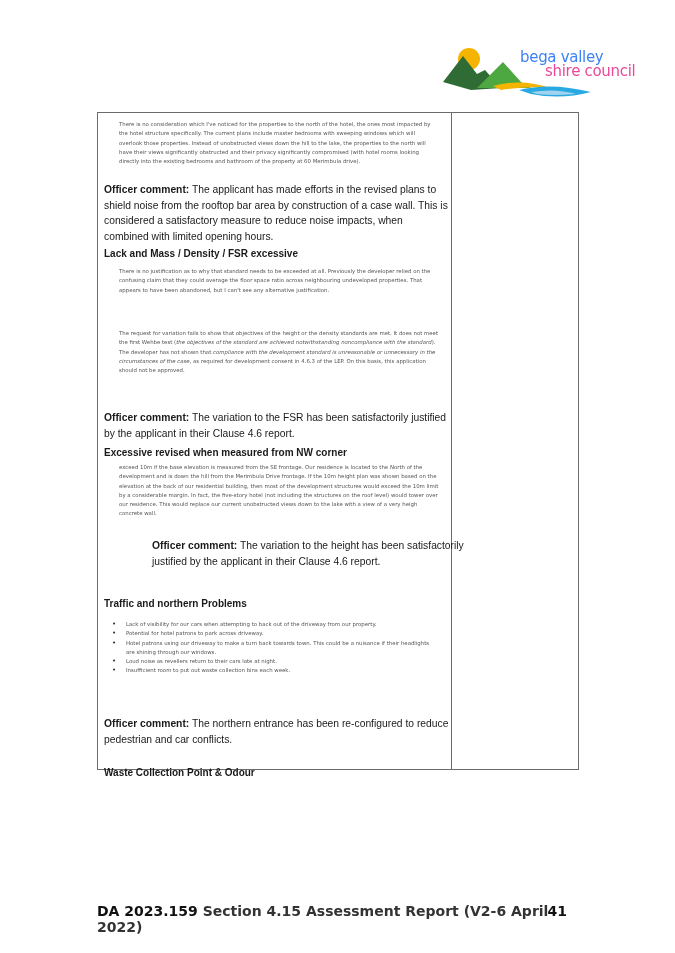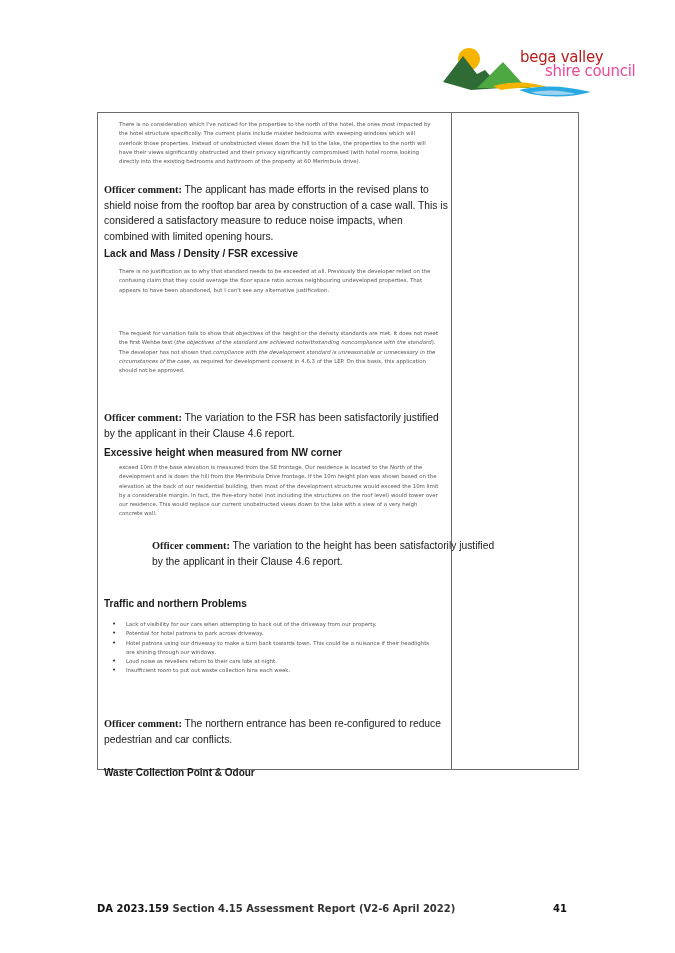--- a/index.html
+++ b/index.html
@@ -1,31 +1,31 @@
 <!DOCTYPE html>
 <html><head>
 <meta charset="utf-8">
 <style>
   html, body { margin: 0; padding: 0; }
   body { width: 675px; height: 953px; background: #ffffff; position: relative; overflow: hidden; font-family: "Liberation Sans", sans-serif; }
   .logo { position: absolute; left: 441px; top: 42px; width: 200px; height: 56px; }
-  .logo-text1 { position: absolute; left: 520px; top: 50px; font-family: "DejaVu Sans", sans-serif; font-size: 15px; color: #b91c1c; letter-spacing: -0.3px; line-height: 15px; }
+  .logo-text1 { position: absolute; left: 520px; top: 50px; font-family: "DejaVu Sans", sans-serif; font-size: 15px; color: #3b82f6; letter-spacing: -0.3px; line-height: 15px; }
   .logo-text2 { position: absolute; left: 545px; top: 64px; font-family: "DejaVu Sans", sans-serif; font-size: 15px; color: #ec4899; letter-spacing: -0.3px; line-height: 15px; }
   .table { position: absolute; left: 97px; top: 112px; width: 482px; height: 658px; border: 1.5px solid #6b6b6b; box-sizing: border-box; }
   .divider { position: absolute; left: 353px; top: 0; bottom: 0; width: 0; border-left: 1.5px solid #6b6b6b; }
   .cell { position: absolute; left: 6px; top: 0; width: 344px; }
   .quote { font-family: "DejaVu Sans", sans-serif; font-size: 5.4px; line-height: 9.3px; color: #555; position: absolute; left: 15px; width: 320px; }
   .quote i { font-style: italic; }
   .comment { font-family: "Liberation Sans", sans-serif; font-size: 10.3px; line-height: 15.5px; color: #1a1a1a; position: absolute; left: 0; width: 345px; }
-  .comment b { font-weight: bold; font-family: Liberation Serif, serif; }
+  .comment b { font-weight: bold; }
   .heading { font-family: "Liberation Sans", sans-serif; font-size: 10px; font-weight: bold; color: #1a1a1a; position: absolute; left: 0; }
   ul.bullets { position: absolute; left: 0; margin: 0; padding: 0; list-style: none; width: 330px; }
   ul.bullets li { position: relative; padding-left: 22px; font-family: "DejaVu Sans", sans-serif; font-size: 5.4px; line-height: 9.3px; color: #555; }
   ul.bullets li::before { content: "•"; position: absolute; left: 8px; top: 0; font-size: 7px; color: #333; }
-  .footer { position: absolute; top: 903px; left: 97px; width: 482px; font-family: "DejaVu Sans", sans-serif; font-size: 10px; font-weight: bold; color: #111; }
+  .footer { position: absolute; top: 903px; left: 97px; width: 482px; font-family: "DejaVu Sans", sans-serif; font-size: 14px; font-weight: bold; color: #111; }
   .footer .code { color: #111; }
   .footer .title { color: #333; }
   .footer .page { position: absolute; right: 12px; top: 0; }
 </style>
 </head>
 <body>
 
 <svg class="logo" viewBox="0 0 200 56">
   <circle cx="28" cy="17" r="11" fill="#f5b400"></circle>
   <path d="M2 40 L22 14 L36 32 L44 28 L60 46 L30 48 Z" fill="#2f6b35"></path>
@@ -42,21 +42,21 @@
   <div class="cell">
 
     <div class="quote" style="top:7px;">There is no consideration which I've noticed for the properties to the north of the hotel, the ones most impacted by the hotel structure specifically. The current plans include master bedrooms with sweeping windows which will overlook those properties. Instead of unobstructed views down the hill to the lake, the properties to the north will have their views significantly obstructed and their privacy significantly compromised (with hotel rooms looking directly into the existing bedrooms and bathroom of the property at 60 Merimbula drive).</div>
     <div class="comment" style="top:69px;"><b>Officer comment:</b><span> The applicant has made efforts in the revised plans to shield noise from the rooftop bar area by construction of a case wall. This is considered a satisfactory measure to reduce noise impacts, when combined with limited opening hours.</span></div>
 
     <div class="heading" style="top:135px;">Lack and Mass / Density / FSR excessive</div>
     <div class="quote" style="top:154px;">There is no justification as to why that standard needs to be exceeded at all. Previously the developer relied on the confusing claim that they could average the floor space ratio across neighbouring undeveloped properties. That appears to have been abandoned, but I can't see any alternative justification.</div>
     <div class="quote" style="top:216px;"><span>The request for variation fails to show that objectives of the height or the density standards are met. It does not meet the first Wehbe test (</span><i>the objectives of the standard are achieved notwithstanding noncompliance with the standard</i><span>). The developer has not shown that </span><i>compliance with the development standard is unreasonable or unnecessary in the circumstances of the case</i><span>, as required for development consent in 4.6.3 of the LEP. On this basis, this application should not be approved.</span></div>
     <div class="comment" style="top:297px;"><b>Officer comment:</b><span> The variation to the FSR has been satisfactorily justified by the applicant in their Clause 4.6 report.</span></div>
 
-    <div class="heading" style="top:334px;">Excessive height when measured from NW corner</div>
+    <div class="heading" style="top:334px;">Excessive revised when measured from NW corner</div>
     <div class="quote" style="top:350px;">exceed 10m if the base elevation is measured from the SE frontage. Our residence is located to the North of the development and is down the hill from the Merimbula Drive frontage. If the 10m height plan was shown based on the elevation at the back of our residential building, then most of the development structures would exceed the 10m limit by a considerable margin. In fact, the five-story hotel (not including the structures on the roof level) would tower over our residence. This would replace our current unobstructed views down to the lake with a view of a very heigh concrete wall.</div>
     <div class="comment" style="top:425px;margin-left:48px;"><b>Officer comment:</b><span> The variation to the height has been satisfactorily justified by the applicant in their Clause 4.6 report.</span></div>
 
     <div class="heading" style="top:485px;">Traffic and northern Problems</div>
     <ul class="bullets" style="top:507px;">
       <li>Lack of visibility for our cars when attempting to back out of the driveway from our property.</li>
       <li>Potential for hotel patrons to park across driveway.</li>
       <li>Hotel patrons using our driveway to make a turn back towards town. This could be a nuisance if their headlights are shining through our windows.</li>
       <li>Loud noise as revellers return to their cars late at night.</li>
       <li>Insufficient room to put out waste collection bins each week.</li>

